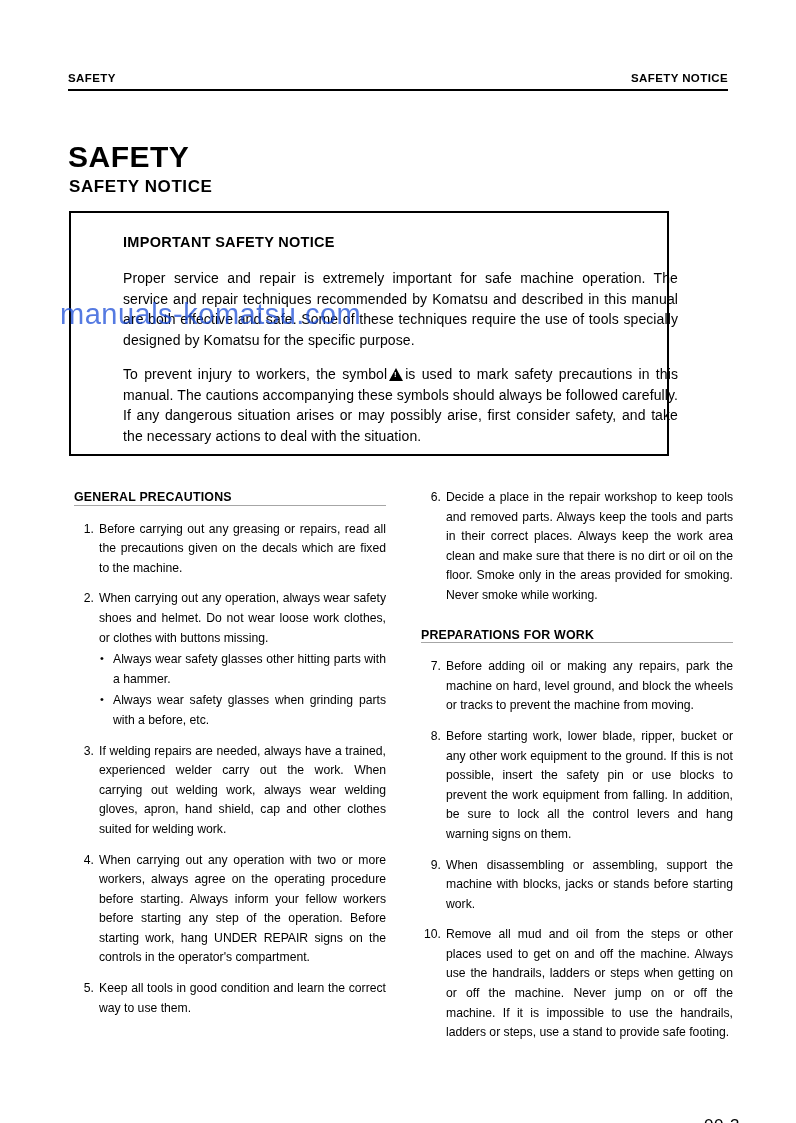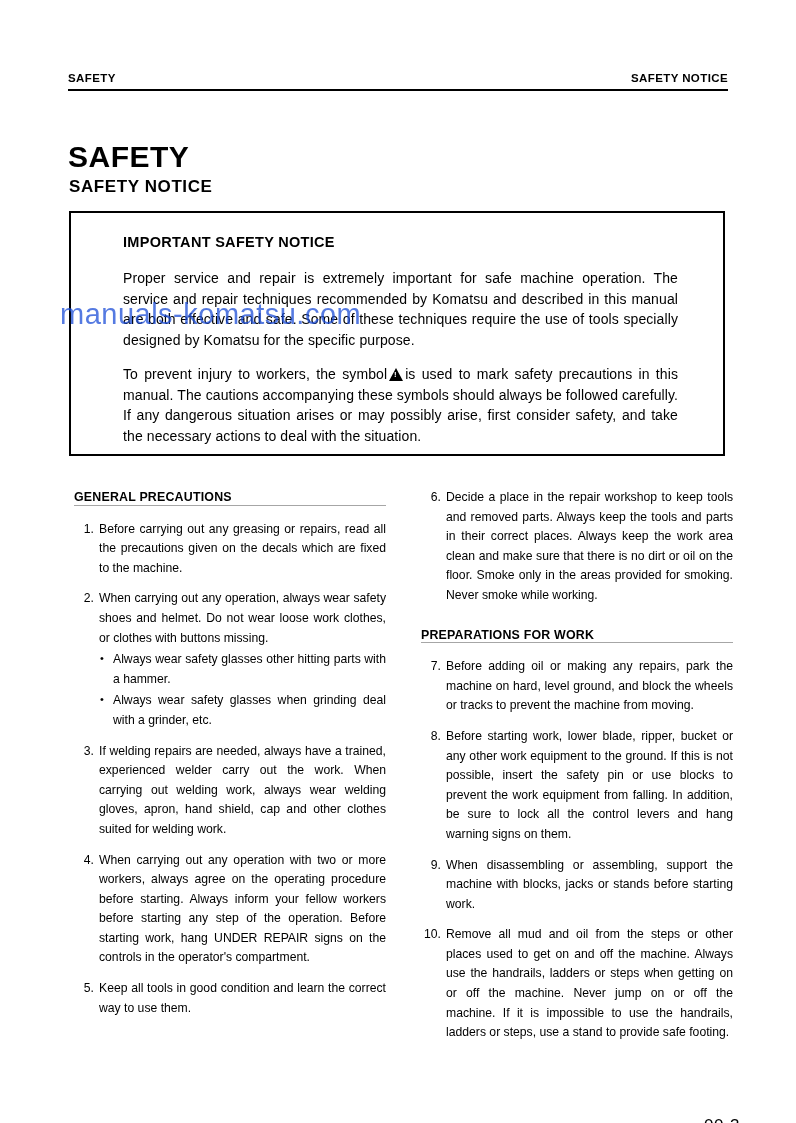--- a/index.html
+++ b/index.html
@@ -72,21 +72,21 @@
     font-size: 17px;
     font-weight: bold;
     letter-spacing: 0.6px;
   }
 
   
   .notice {
     position: absolute;
     left: 69px;
     top: 175px;
-    width: 656px;
+    width: 600px;
     height: 245px;
     border: 2px solid #000;
     box-sizing: border-box;
   }
   .notice h3 {
     margin: 0;
     position: absolute;
     left: 52px;
     top: 21px;
     font-size: 14.5px;
@@ -245,21 +245,21 @@
     <ol class="items">
       <li>
         <span class="num">1.</span>
         <span>Before carrying out any greasing or repairs, read all the precautions given on the decals which are fixed to the machine.</span>
       </li>
       <li>
         <span class="num">2.</span>
         <span>When carrying out any operation, always wear safety shoes and helmet. Do not wear loose work clothes, or clothes with buttons missing.</span>
         <ul class="sub">
           <li>Always wear safety glasses other hitting parts with a hammer.</li>
-          <li>Always wear safety glasses when grinding deal with a grinder, etc.</li>
+          <li>Always wear safety glasses when grinding parts with a before, etc.</li>
         </ul>
       </li>
       <li>
         <span class="num">3.</span>
         <span>If welding repairs are needed, always have a trained, experienced welder carry out the work. When carrying out welding work, always wear welding gloves, apron, hand shield, cap and other clothes suited for welding work.</span>
       </li>
       <li>
         <span class="num">4.</span>
         <span>When carrying out any operation with two or more workers, always agree on the operating procedure before starting. Always inform your fellow workers before starting any step of the operation. Before starting work, hang UNDER REPAIR signs on the controls in the operator's compartment.</span>
       </li>

